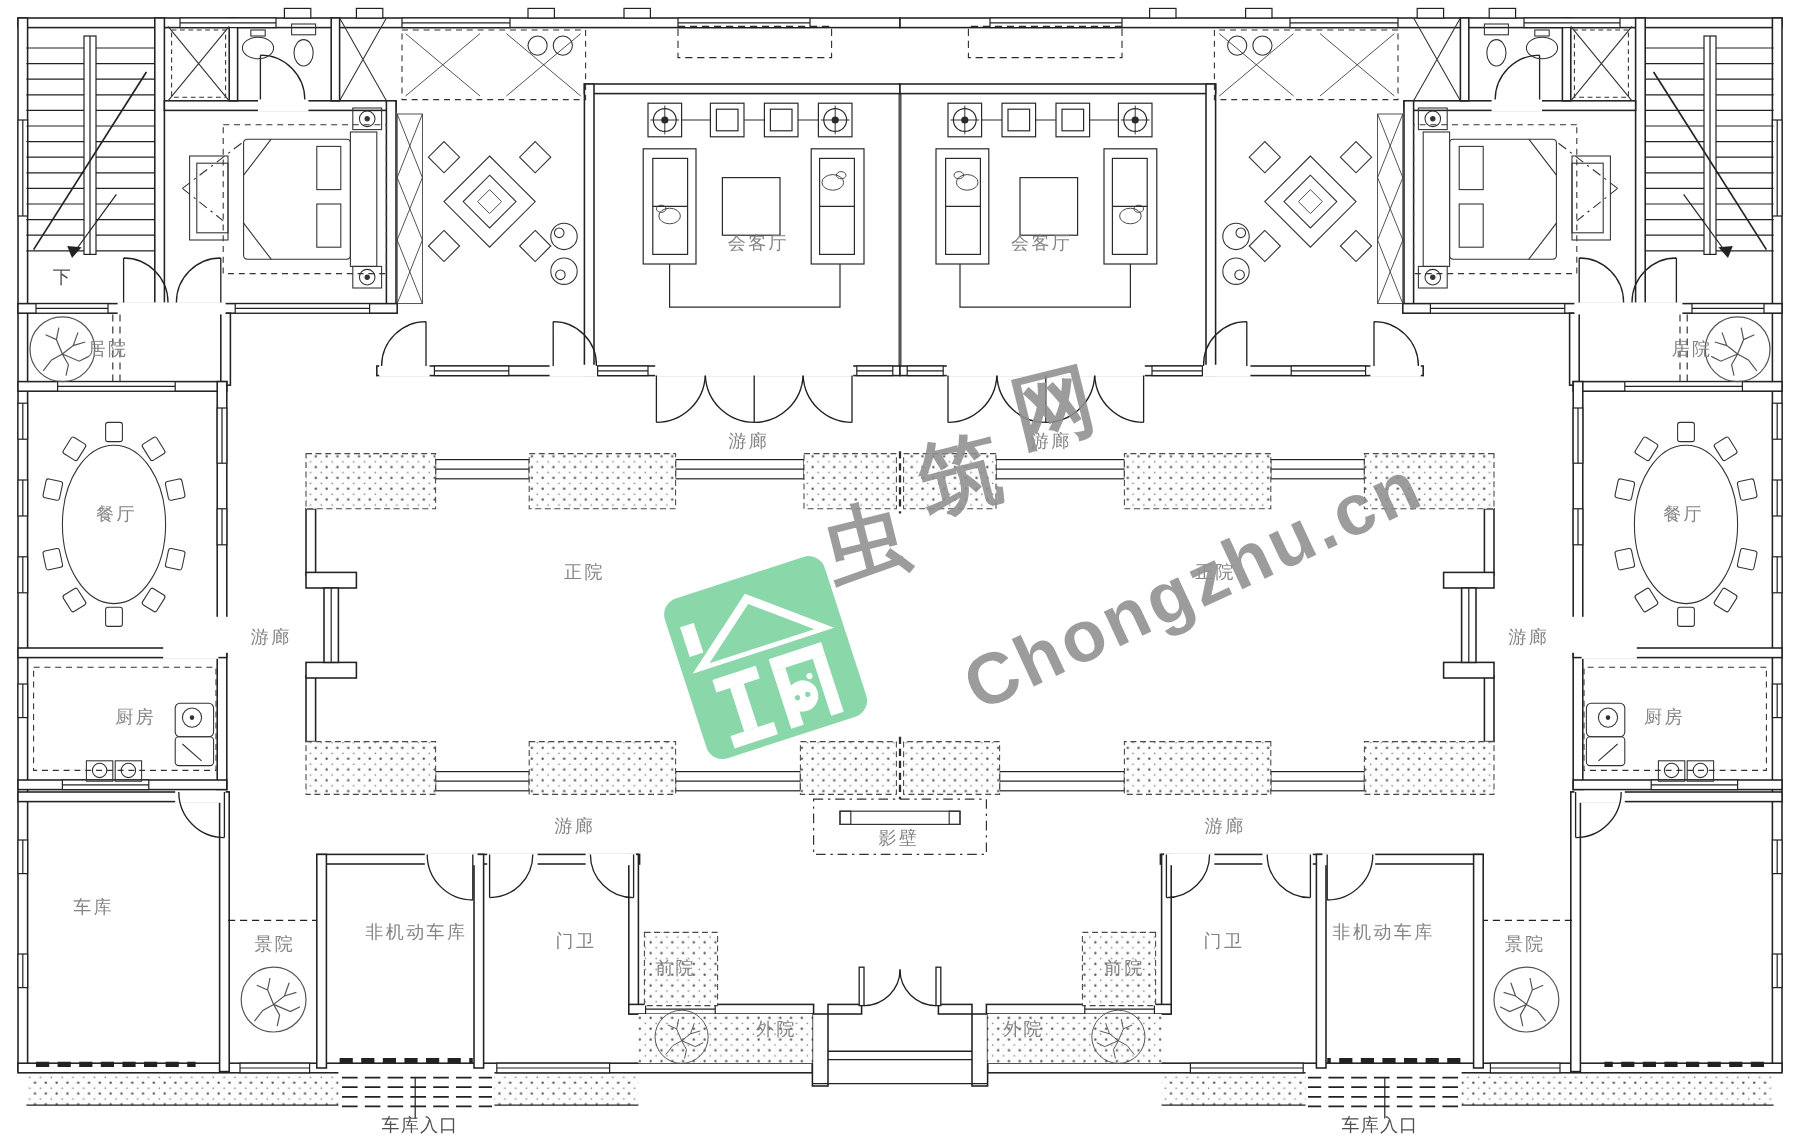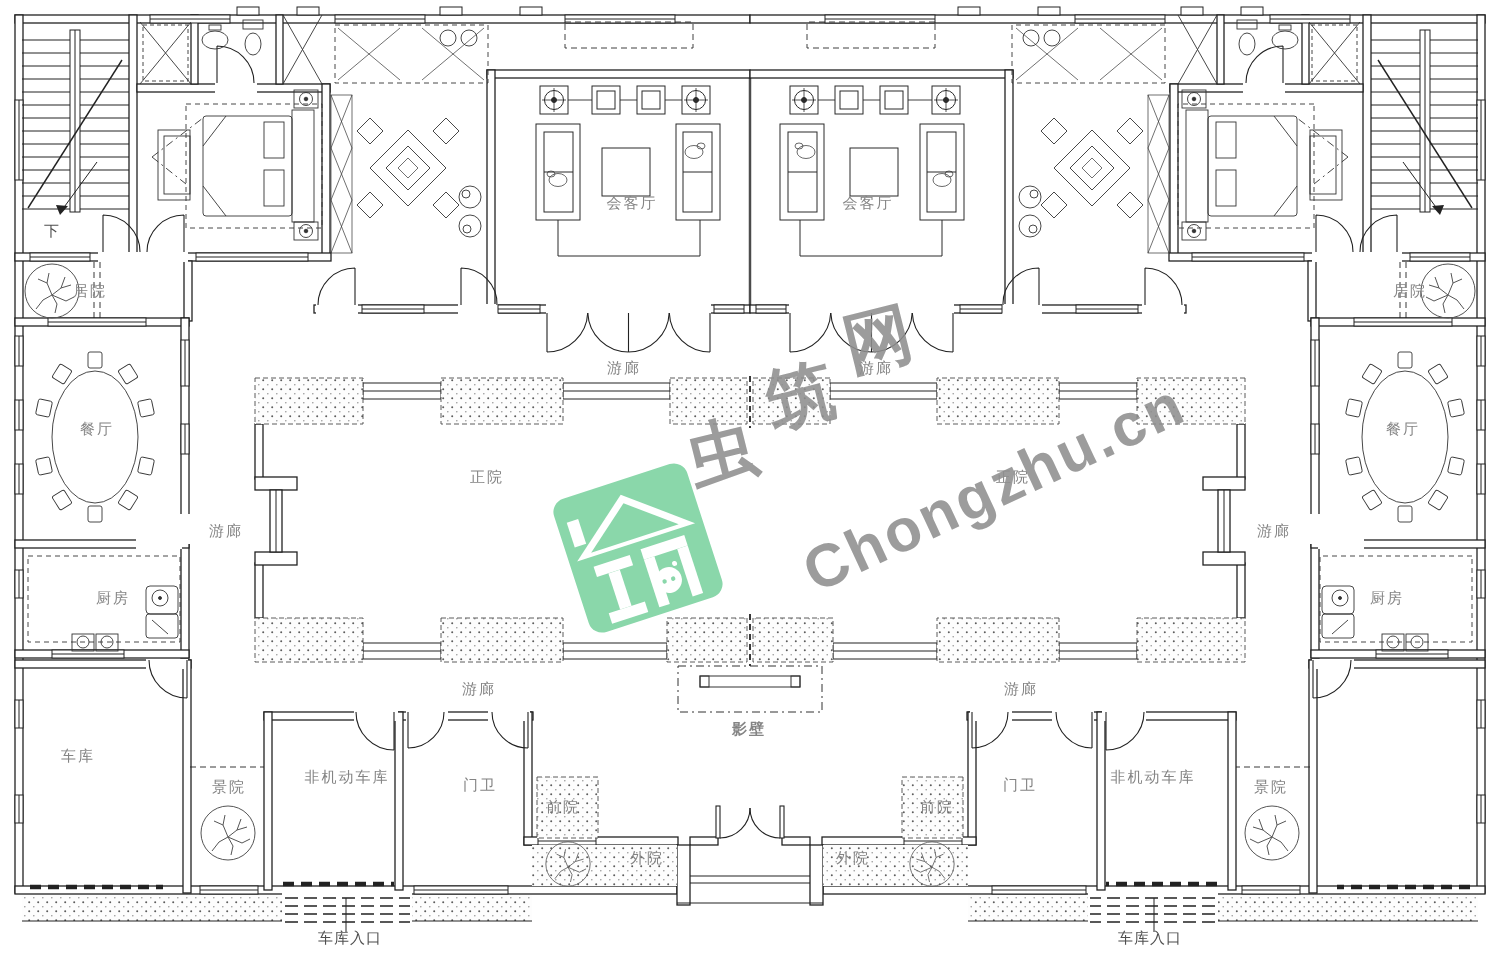--- a/index.html
+++ b/index.html
@@ -350,21 +350,21 @@
       <span class="lbl" style="left: 347px; top: 777px;">非机动车库</span>
       <span class="lbl" style="left: 1153px; top: 777px;">非机动车库</span>
       <span class="lbl" style="left: 480px; top: 785px;">门卫</span>
       <span class="lbl" style="left: 1020px; top: 785px;">门卫</span>
       <span class="lbl" style="left: 229px; top: 787px;">景院</span>
       <span class="lbl" style="left: 1271px; top: 787px;">景院</span>
       <span class="lbl" style="left: 563px; top: 807px;">前院</span>
       <span class="lbl" style="left: 937px; top: 807px;">前院</span>
       <span class="lbl" style="left: 647px; top: 858px;">外院</span>
       <span class="lbl" style="left: 853px; top: 858px;">外院</span>
-      <span class="lbl" style="left: 749px; top: 729px; font-weight: bold;">影壁</span>
+      <span class="lbl" style="left: 749px; top: 699px;">影壁</span>
       <span class="lbl dark" style="left: 350px; top: 938px;">车库入口</span>
       <span class="lbl dark" style="left: 1150px; top: 938px;">车库入口</span>
     </div>
 
 <svg class="wm-logo" viewBox="-100 -100 200 200" aria-hidden="true">
   <g transform="rotate(-18)">
     <rect x="-70" y="-70" width="140" height="140" rx="14" fill="var(--logo-color,#84d5a6)"></rect>
     <rect x="-60" y="-46" width="12" height="26" fill="#fff"></rect>
     <polygon points="-62,-6 0,-56 62,-6" fill="#fff"></polygon>
     <polygon points="-46,-10 0,-47 46,-10" fill="var(--logo-color,#84d5a6)"></polygon>

